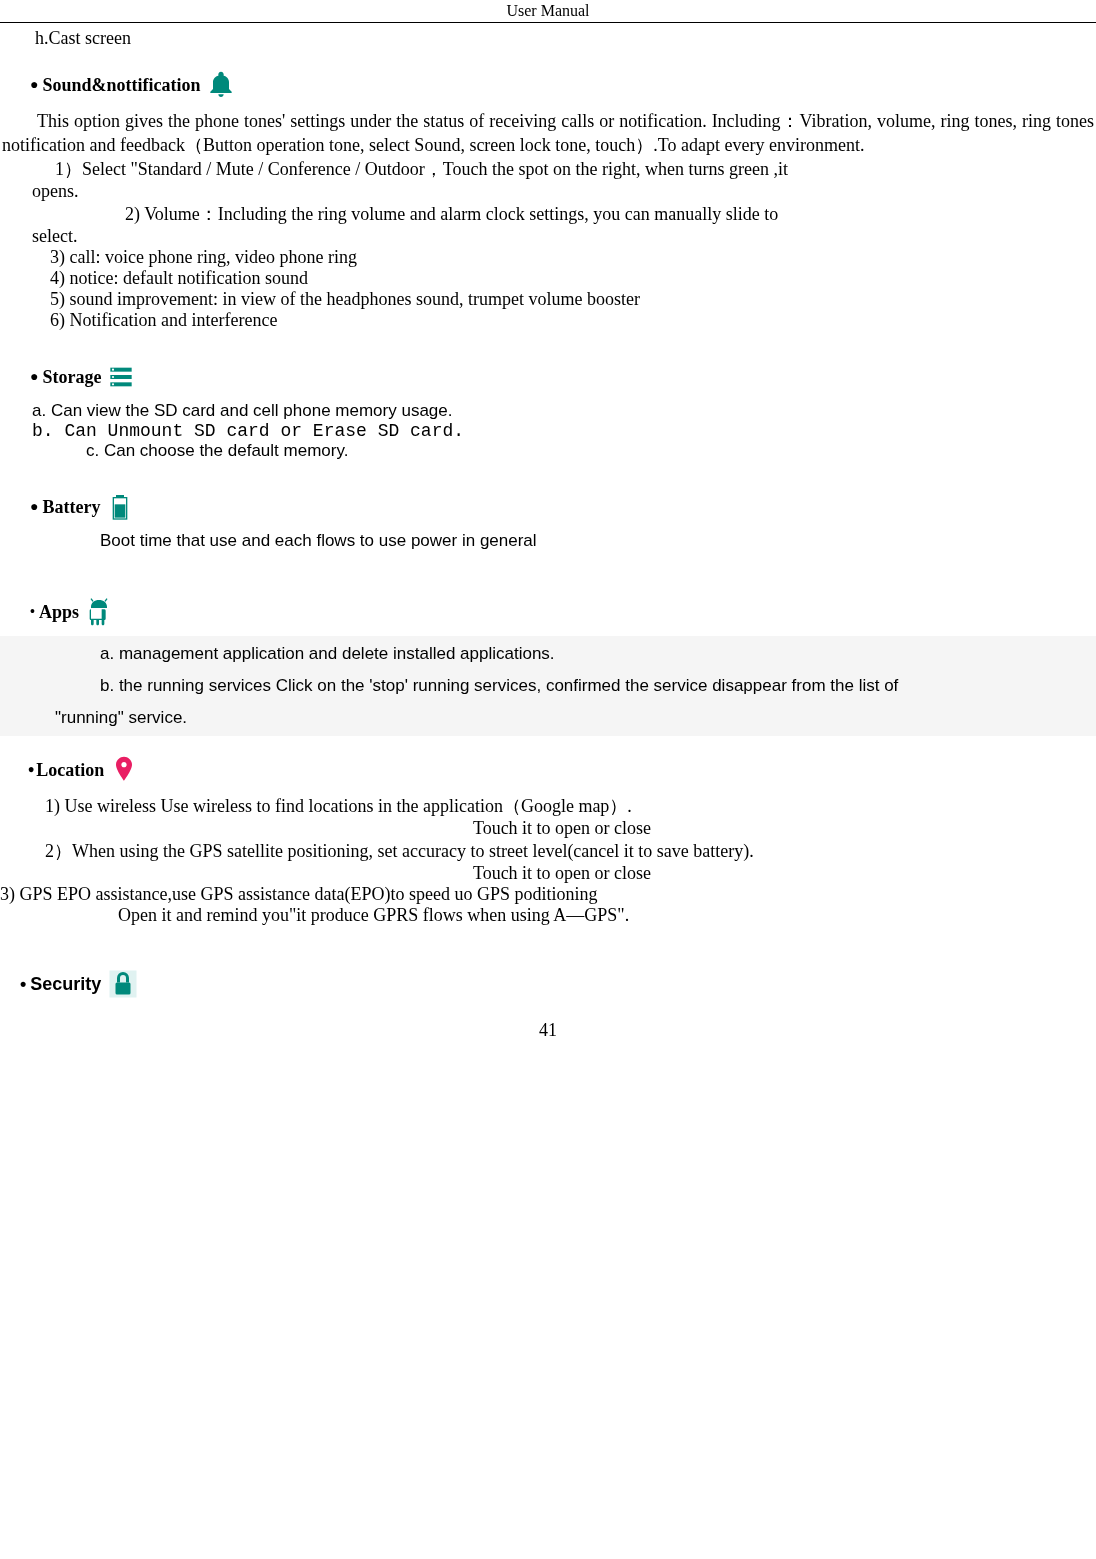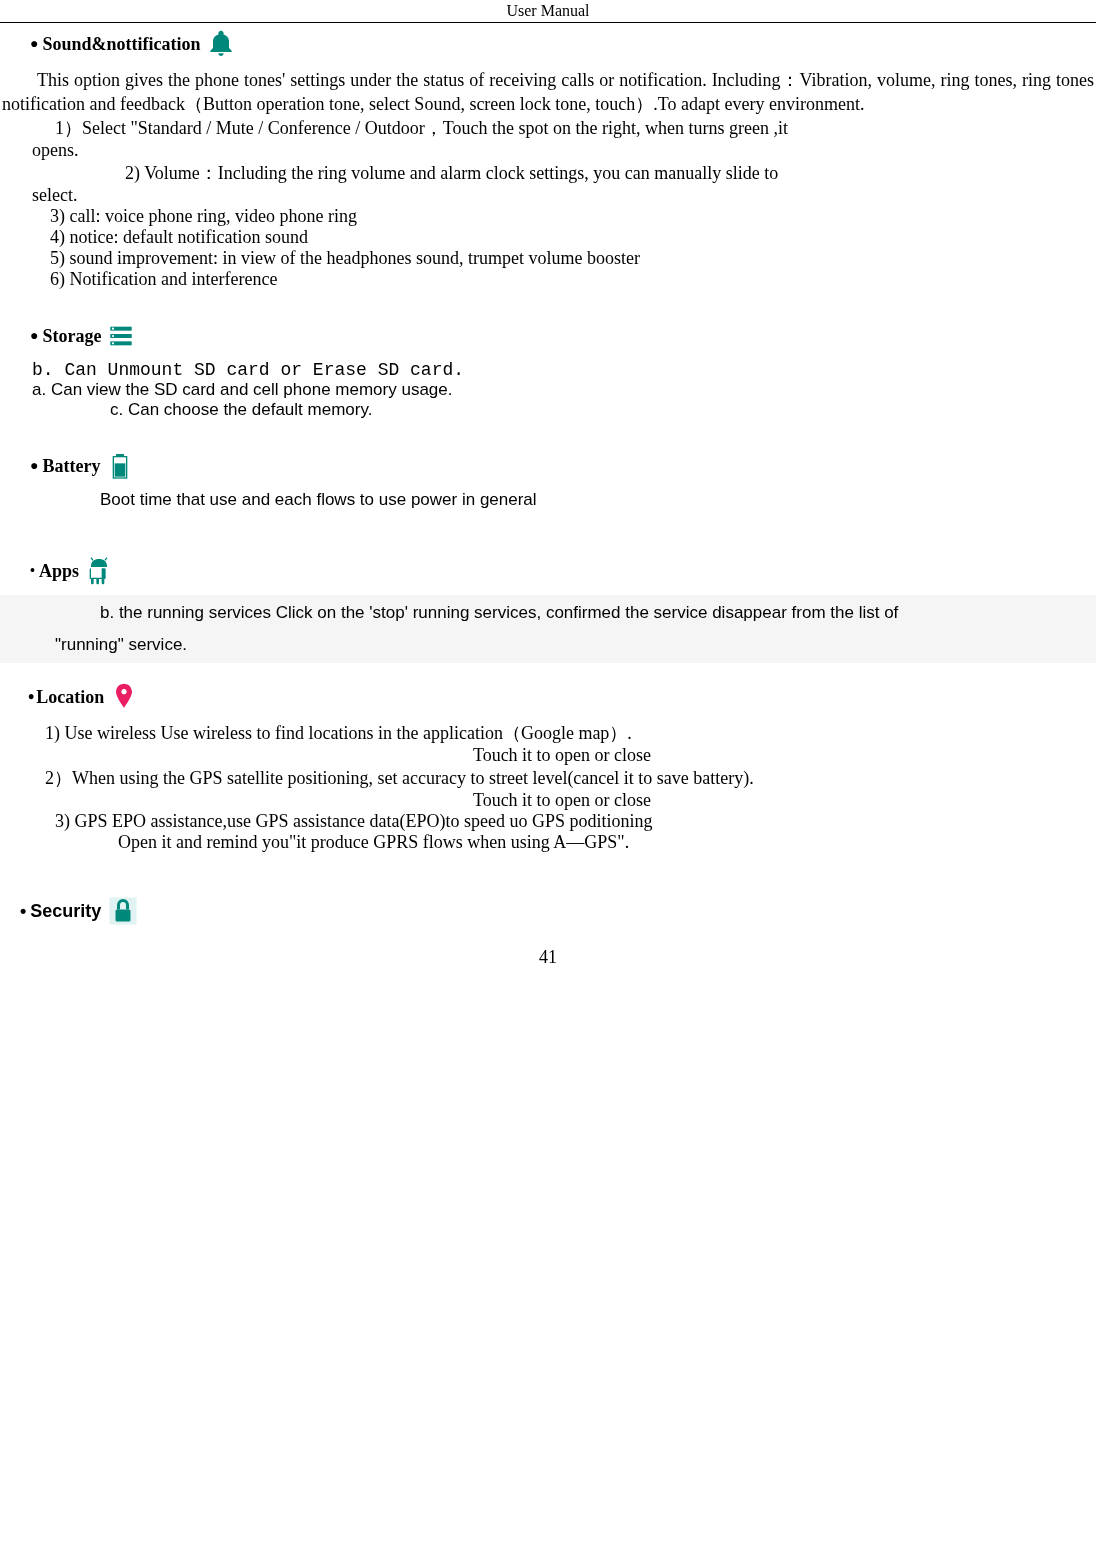--- a/index.html
+++ b/index.html
@@ -87,31 +87,33 @@
       margin-bottom: 18px;
     }
     .location-indent {
       margin-left: 28px;
       text-align: center;
     }
     .location-sub {
       margin-left: 45px;
     }
     .location-sub2 {
-      margin-left: 55px;
     }
   </style>
 </head>
 <body>
 
 <div class="header">
   <span>User    Manual</span>
 </div>
 
 <div class="content">
+  <div class="cast-screen">
+    <span>h.Cast screen</span>
+  </div>
 
   <div class="block">
     <div class="section-header">
       <span class="bullet">●</span>
       <span class="section-title">Sound&amp;nottification</span>
       <svg class="icon" viewBox="0 0 24 24">
         <path fill="#00897b" d="M12 2C10.9 2 10 2.9 10 4v1.1C7.7 5.6 6 7.6 6 10v5l-2 2v1h16v-1l-2-2v-5c0-2.4-1.7-4.4-4-4.9V4c0-1.1-.9-2-2-2zm-2 17c0 1.1.9 2 2 2s2-.9 2-2h-4z"></path>
       </svg>
     </div>
     <div style="text-indent:35px;text-align:justify;margin:0 2px;">
@@ -133,23 +135,23 @@
       <span class="section-title">Storage</span>
       <svg class="icon" viewBox="0 0 24 24">
         <rect x="4" y="5" width="16" height="3" fill="#00897b"></rect>
         <rect x="4" y="10.5" width="16" height="3" fill="#00897b"></rect>
         <rect x="4" y="16" width="16" height="3" fill="#00897b"></rect>
         <circle cx="6" cy="6.5" r="0.8" fill="white"></circle>
         <circle cx="6" cy="12" r="0.8" fill="white"></circle>
         <circle cx="6" cy="17.5" r="0.8" fill="white"></circle>
       </svg>
     </div>
+    <div class="indent5 sans">a.   Can view the SD card and cell phone memory usage.</div>
     <div class="indent5 mono">b. Can Unmount SD card or Erase SD card.</div>
-    <div class="indent5 sans">a.   Can view the SD card and cell phone memory usage.</div>
-    <div class="sans" style="margin-left:110px;">c. Can choose the default memory.</div>
+    <div class="sans" style="margin-left:86px;">c. Can choose the default memory.</div>
   </div>
 
   <div class="block" style="margin-top:30px;">
     <div class="section-header">
       <span class="bullet">●</span>
       <span class="section-title">Battery</span>
       <svg class="icon" viewBox="0 0 24 24">
         <rect x="9" y="3" width="6" height="2" fill="#00897b"></rect>
         <rect x="7" y="5" width="10" height="16" fill="none" stroke="#00897b" stroke-width="1"></rect>
         <rect x="8" y="10" width="8" height="10" fill="#00897b"></rect>
@@ -163,20 +165,21 @@
       <span class="bullet" style="font-weight:bold;">•</span>
       <span class="section-title">Apps</span>
       <svg class="icon" viewBox="0 0 24 24">
         <circle cx="9" cy="7" r="0.8" fill="white"></circle>
         <circle cx="15" cy="7" r="0.8" fill="white"></circle>
         <path fill="#00897b" d="M6 8c0-3 2.7-5 6-5s6 2 6 5v1H6V8zm-2 2h2v7h8v-7h2c0 0 1 0 1 1v6c0 1-1 1-1 1v3c0 .5-.5 1-1 1s-1-.5-1-1v-3h-2v3c0 .5-.5 1-1 1s-1-.5-1-1v-3H8v3c0 .5-.5 1-1 1s-1-.5-1-1v-3s-1 0-1-1v-6c0-1 1-1 1-1H4z"></path>
         <path fill="#00897b" d="M7.5 4L6 2m10.5 2L18 2" stroke="#00897b" stroke-width="1"></path>
       </svg>
     </div>
     <div class="highlighted">
+      <div class="indent4 sans" style="padding:6px 0;">a. management application and delete installed applications.</div>
       <div class="indent4 sans" style="padding:6px 0;">b. the running services Click on the 'stop' running services, confirmed the service disappear from the list of</div>
       <div class="sans" style="margin-left:55px;padding:6px 0;">"running" service.</div>
     </div>
   </div>
 
 
   <div class="block">
     <div class="section-header" style="margin-left:28px;">
       <span style="font-weight:bold;margin-right:2px;">•</span>
       <span class="section-title">Location</span>

